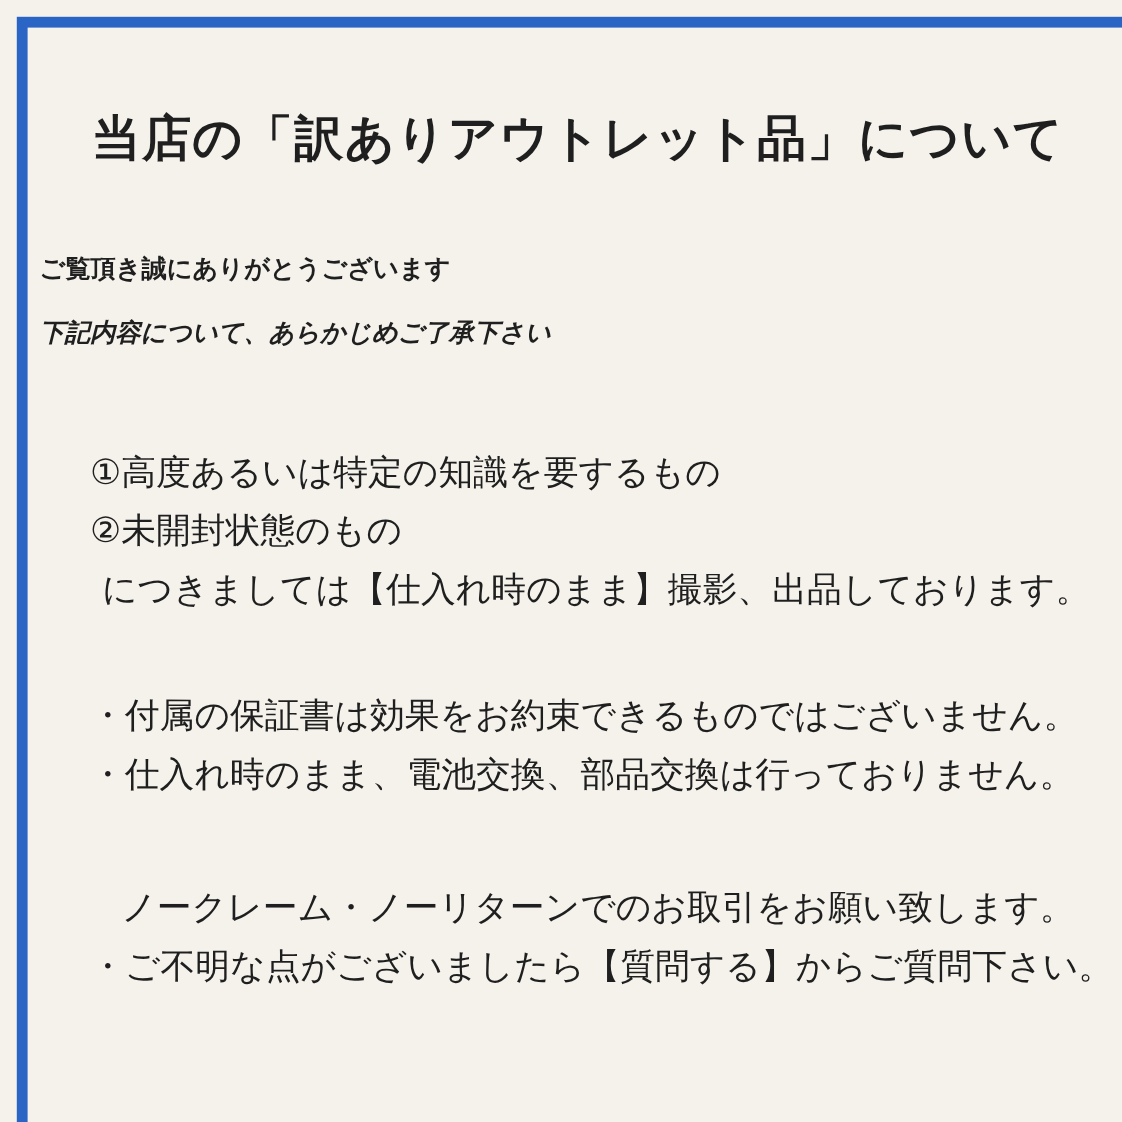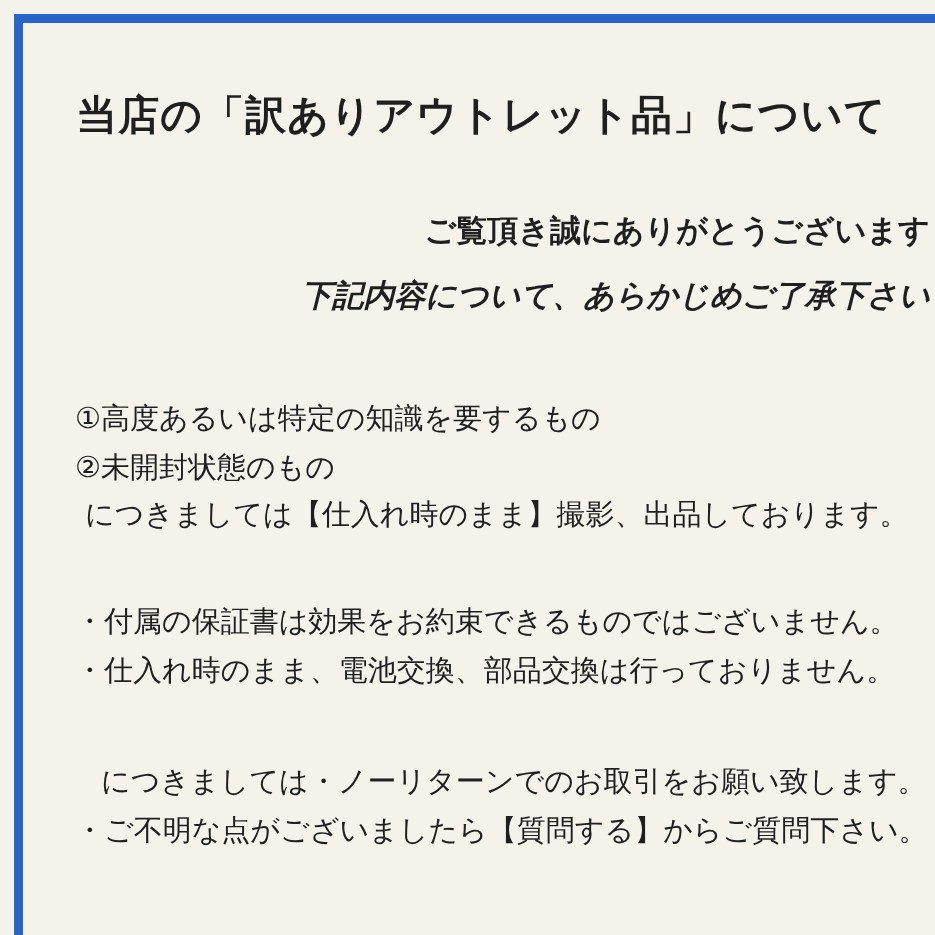--- a/index.html
+++ b/index.html
@@ -24,39 +24,39 @@
   .title {
     padding-top: 62px;
     text-align: center;
     font-size: 41px;
     font-weight: 700;
     letter-spacing: 1px;
     line-height: 1.2;
     white-space: nowrap;
   }
   .sub {
-    text-align: right;
-    font-size: 31px;
+    text-align: left;
+    font-size: 21px;
     font-weight: 700;
     line-height: 1.2;
     white-space: nowrap;
   }
   .sub.greeting { margin-top: 64px; }
   .sub.preface  { margin-top: 20px; font-style: italic; }
   .block {
     padding-left: 40px;
     font-size: 29px;
     font-weight: 400;
     line-height: 39px;
   }
   .block p { white-space: nowrap; }
   .block-conditions { margin-top: 70px; }
   .block-policies-1 { margin-top: 46px; }
   .block-policies-2 { margin-top: 52px; }
-  .indent-note { padding-left: 14px; font-family: Liberation Mono, monospace; }
+  .indent-note { padding-left: 14px; }
   .indent-cont { padding-left: 30px; }
 </style>
 </head>
 <body>
 
 <div class="page">
 
   <h1 class="title">当店の「訳ありアウトレット品」について</h1>
 
   <p class="sub greeting">ご覧頂き誠にありがとうございます</p>
@@ -68,17 +68,17 @@
     <p>②未開封状態のもの</p>
     <p class="indent-note">につきましては【仕入れ時のまま】撮影、出品しております。</p>
   </div>
 
   <div class="block block-policies-1">
     <p>・付属の保証書は効果をお約束できるものではございません。</p>
     <p>・仕入れ時のまま、電池交換、部品交換は行っておりません。</p>
   </div>
 
   <div class="block block-policies-2">
-    <p class="indent-cont">につきましては・ノーリターンでのお取引をお願い致します。</p>
+    <p class="indent-cont">ノークレーム・ノーリターンでのお取引をお願い致します。</p>
     <p>・ご不明な点がございましたら【質問する】からご質問下さい。</p>
   </div>
 
 </div>
 
 </body></html>

